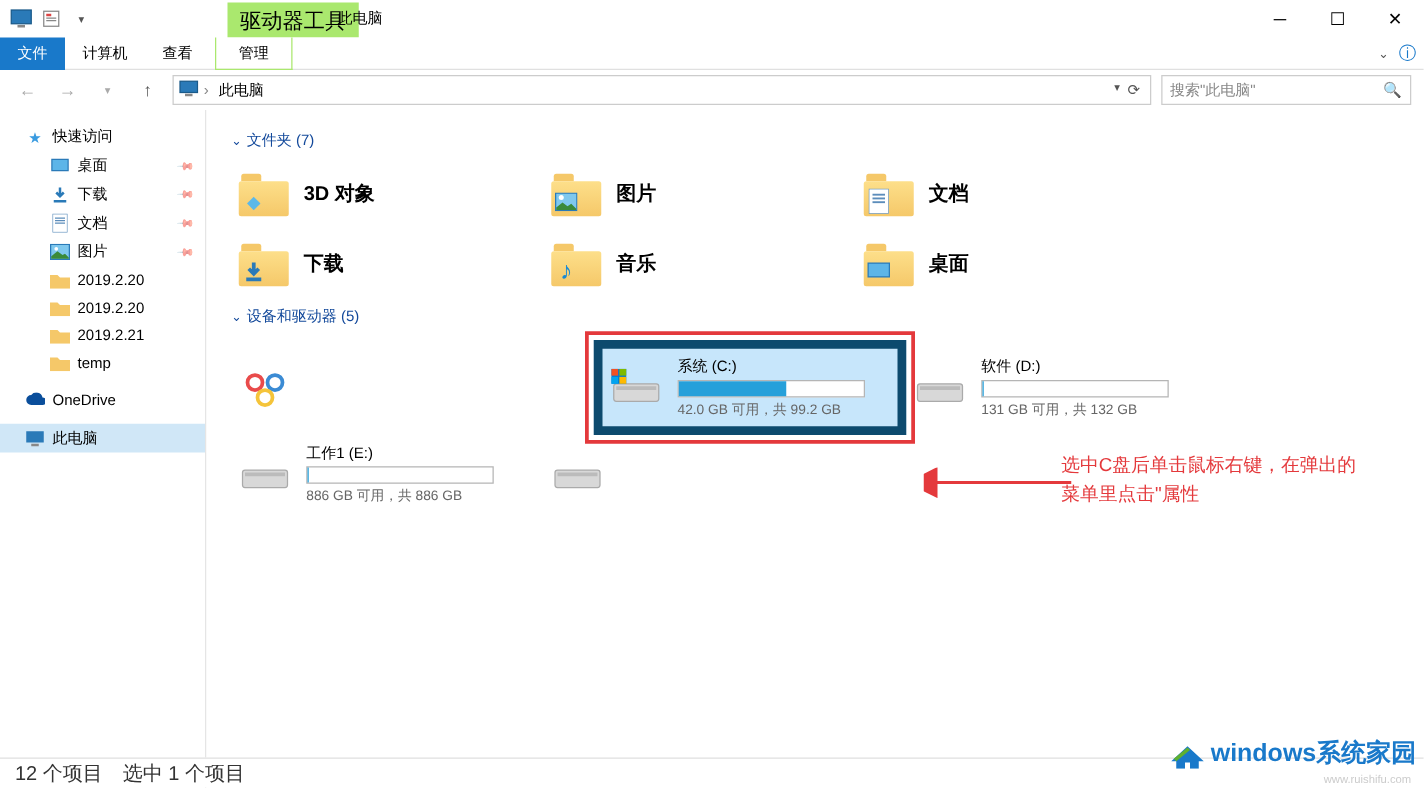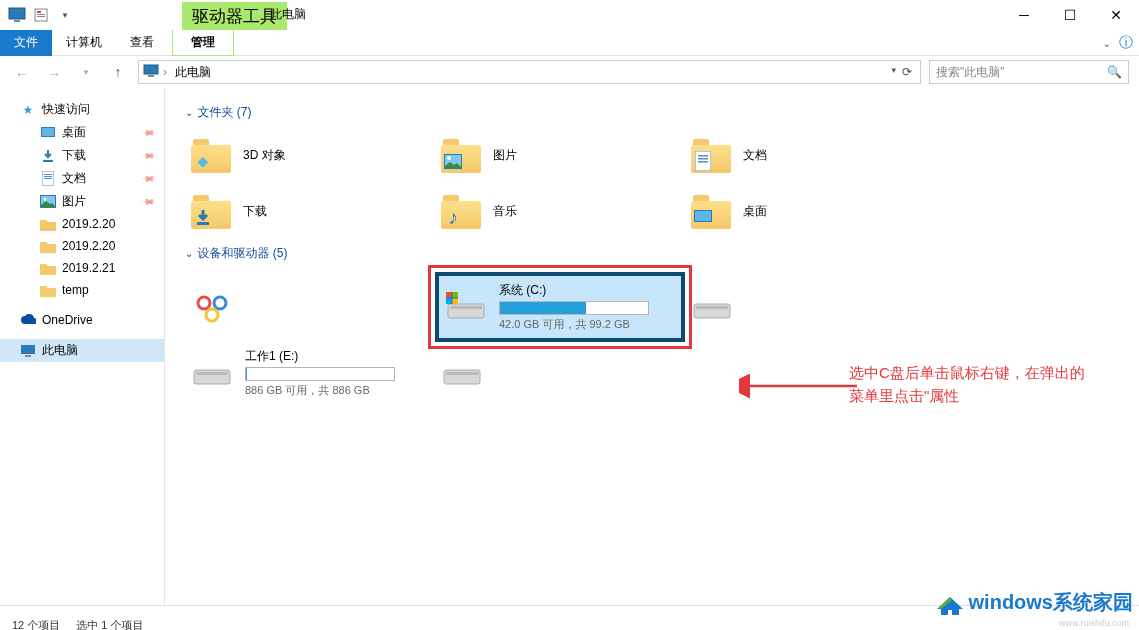--- a/index.html
+++ b/index.html
@@ -12,21 +12,21 @@
 .tab-group { display: flex; align-items: flex-end; height: 30px; margin-left: 100px; }
 .context-tab { background: #aae86e; color: #000; padding: 3px 10px 2px; font-size: 17px; }
 .title-center { position: absolute; left: 270px; top: 6px; font-size: 12px; color: #000; }
 .win-controls { position: absolute; right: 0; top: 0; display: flex; }
 .win-btn { width: 46px; height: 30px; display: flex; align-items: center; justify-content: center; font-size: 14px; }
 
 
 .ribbon { height: 26px; display: flex; align-items: center; border-bottom: 1px solid #e0e0e0; background: #fff; position: relative; }
 .ribbon-tab { padding: 4px 14px; font-size: 12px; height: 26px; display: flex; align-items: center; }
 .ribbon-tab.file { background: #1979ca; color: #fff; }
-.ribbon-tab.tool { border: 1px solid #aae86e; border-top: none; padding: 0 18px; font-weight: bold; }
+.ribbon-tab.tool { border: 1px solid #aae86e; border-top: none; padding: 0 18px; }
 .ribbon-right { position: absolute; right: 6px; top: 4px; display: flex; gap: 8px; align-items: center; }
 .chevron-down { color: #555; font-size: 10px; }
 .help-icon { color: #1979ca; font-size: 14px; }
 
 
 .addr-row { height: 32px; display: flex; align-items: center; padding: 4px 10px; gap: 8px; }
 .nav-btn { width: 24px; height: 24px; display: flex; align-items: center; justify-content: center; color: #aaa; font-size: 14px; }
 .nav-btn.up { color: #555; }
 .addr-bar { flex: 1; height: 24px; border: 1px solid #ccc; display: flex; align-items: center; padding: 0 4px; gap: 4px; }
 .addr-icon { width: 16px; height: 16px; }
@@ -52,49 +52,49 @@
 .icon-pc { color: #3a9be0; }
 .icon-net { color: #3a9be0; }
 
 .content { flex: 1; padding: 10px 20px; position: relative; overflow: hidden; }
 .section-header { color: #13499b; font-size: 12px; padding: 6px 0; display: flex; align-items: center; gap: 4px; }
 .section-header .chev { font-size: 10px; }
 
 .folder-grid { display: flex; flex-wrap: wrap; gap: 0; }
 .folder-item { width: 250px; height: 56px; display: flex; align-items: center; gap: 10px; padding: 4px 6px; }
 .folder-item .big-icon { width: 42px; height: 42px; display: flex; align-items: center; justify-content: center; }
-.folder-item .label { font-size: 12px; }
+.folder-item .label { font-size: 16px; font-weight: bold; }
 
 .big-folder { width: 42px; height: 36px; position: relative; }
 .big-folder::before { content: ""; position: absolute; width: 16px; height: 6px; background: #f5c869; border-radius: 2px 2px 0 0; top: 2px; left: 2px; }
 .big-folder::after { content: ""; position: absolute; width: 40px; height: 28px; background: linear-gradient(#fddf8a, #f5c869); border-radius: 2px; bottom: 0; left: 0; }
 .overlay-icon { position: absolute; bottom: 2px; left: 2px; width: 20px; height: 20px; z-index: 2; display: flex; align-items: center; justify-content: center; font-size: 14px; }
 
 .devices-grid { display: flex; flex-wrap: wrap; gap: 0; margin-top: 4px; }
 .device-item { width: 250px; padding: 6px; display: flex; align-items: center; gap: 12px; }
-.device-item.highlighted { background: #c7e6fb; border: 4px solid #0c4a6e; }
+.device-item.highlighted { background: #c7e6fb; border: 7px solid #0c4a6e; margin-left: 40px; }
 .device-item.redbox { outline: 3px solid #e4393c; outline-offset: 4px; }
 .device-icon { width: 42px; height: 42px; display: flex; align-items: center; justify-content: center; }
 .device-info { display: flex; flex-direction: column; gap: 2px; }
 .device-name { font-size: 12px; }
 .device-sub { font-size: 11px; color: #666; }
 .progress-bar { width: 150px; height: 14px; border: 1px solid #b5b5b5; background: #fff; position: relative; }
 .progress-fill { height: 100%; background: #26a0da; }
 .progress-fill.low { background: #26a0da; }
 
 .drive-svg { width: 40px; height: 30px; }
 
 .baidu-icon { width: 36px; height: 36px; }
 
 
 .annotation { position: absolute; right: 10px; top: 274px; color: #e4393c; font-size: 15px; line-height: 1.5; width: 280px; }
 .arrow-svg { position: absolute; right: 280px; top: 286px; }
 
 
-.statusbar { position: absolute; bottom: 0; left: 0; right: 0; height: 24px; border-top: 1px solid #e0e0e0; display: flex; align-items: flex-start; padding: 12px 12px; gap: 16px; font-size: 11px; color: #333; background: #fff; }
+.statusbar { position: absolute; bottom: 0; left: 0; right: 0; height: 24px; border-top: 1px solid #e0e0e0; display: flex; align-items: flex-end; padding: 0 12px; gap: 16px; font-size: 16px; color: #333; background: #fff; }
 
 
 .watermark { position: absolute; right: 6px; bottom: 14px; font-size: 20px; color: #1979ca; display: flex; align-items: flex-start; gap: 4px; }
 .watermark .wtext { font-weight: bold; }
 .watermark-url { position: absolute; right: 10px; bottom: 2px; font-size: 9px; color: #ccc; }
 
 svg { display: block; }
 </style>
 </head>
 <body>
@@ -381,20 +381,27 @@
         </div>
       </div>
 
       <div class="device-item">
         <div class="device-icon">
           <svg class="drive-svg" viewBox="0 0 40 30">
               <rect x="2" y="12" width="36" height="14" rx="2" fill="#d8d8d8" stroke="#aaa"></rect>
               <rect x="4" y="14" width="32" height="3" fill="#bbb"></rect>
             </svg>
         </div>
+        <div class="device-info">
+          <span class="device-name">软件 (D:)</span>
+          <div class="progress-bar">
+              <div class="progress-fill low" style="width:1%"></div>
+            </div>
+          <span class="device-sub">131 GB 可用，共 132 GB</span>
+        </div>
       </div>
 
       <div class="device-item">
         <div class="device-icon">
           <svg class="drive-svg" viewBox="0 0 40 30">
               <rect x="2" y="12" width="36" height="14" rx="2" fill="#d8d8d8" stroke="#aaa"></rect>
               <rect x="4" y="14" width="32" height="3" fill="#bbb"></rect>
             </svg>
         </div>
         <div class="device-info">

